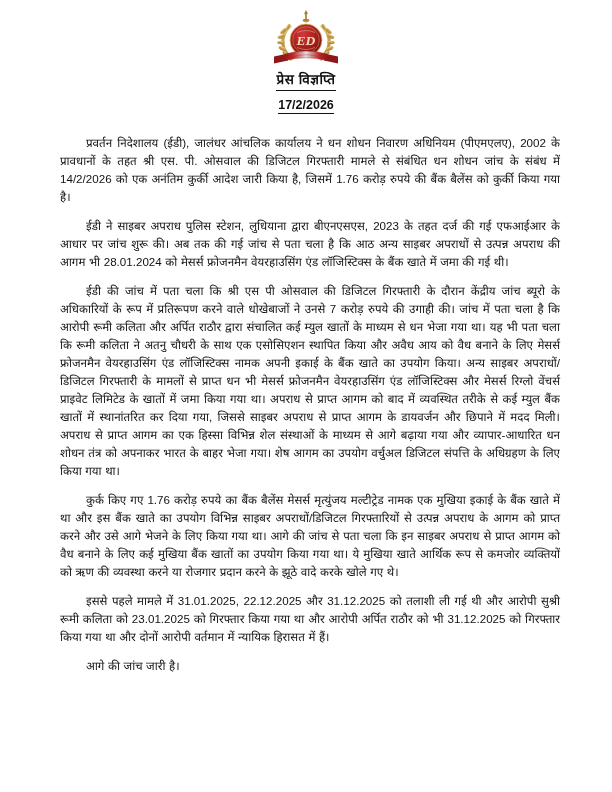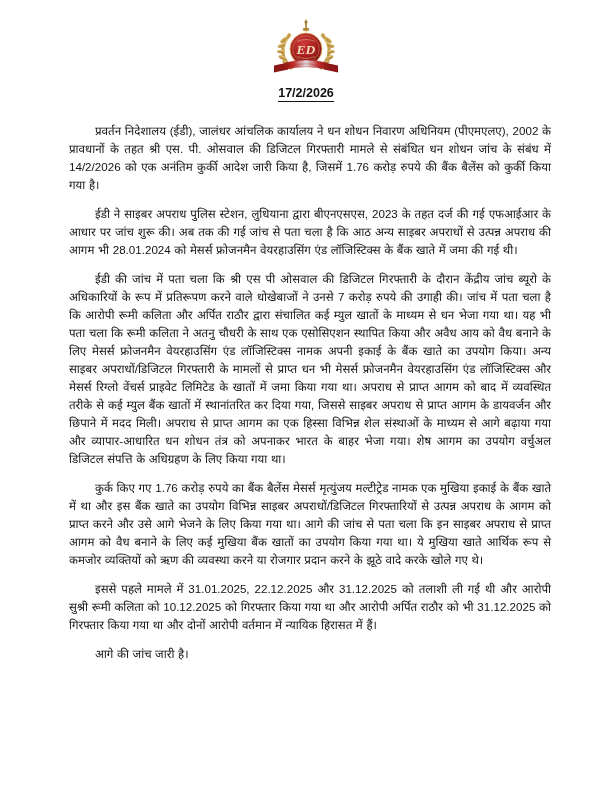--- a/index.html
+++ b/index.html
@@ -14,21 +14,21 @@
     font-family: "Liberation Serif", "DejaVu Serif", serif;
     color: #111111;
     overflow: hidden;
     position: relative;
   }
 
   .page {
     width: 612px;
     height: 792px;
     box-sizing: border-box;
-    padding: 9px;
+    padding: 0;
     position: relative;
   }
 
   
   .emblem-wrap {
     width: 100%;
     display: flex;
     justify-content: center;
     align-items: flex-start;
     padding-top: 9px;
@@ -170,26 +170,29 @@
           <path d="M34 90 Q76 78 118 90 L118 103 Q76 92 34 103 Z" fill="url(#ribbonGrad)"></path>
           <path d="M34 90 Q76 78 118 90 L118 103 Q76 92 34 103 Z" fill="none" stroke="#a82121" stroke-width="0.8"></path>
           <path d="M52 95 Q76 88 100 95" fill="none" stroke="#9d2020" stroke-width="1" opacity="0.7"></path>
         </g>
       </svg>
     </div>
   </div>
 
   <div class="doc-header">
     <div>
+      <span class="doc-title">प्रेस विज्ञप्ति</span>
+    </div>
+    <div>
       <span class="doc-date">17/2/2026</span>
     </div>
   </div>
 
   <div class="body-copy">
     <p>प्रवर्तन निदेशालय (ईडी), जालंधर आंचलिक कार्यालय ने धन शोधन निवारण अधिनियम (पीएमएलए), 2002 के प्रावधानों के तहत श्री एस. पी. ओसवाल की डिजिटल गिरफ्तारी मामले से संबंधित धन शोधन जांच के संबंध में 14/2/2026 को एक अनंतिम कुर्की आदेश जारी किया है, जिसमें 1.76 करोड़ रुपये की बैंक बैलेंस को कुर्की किया गया है।</p>
     <p>ईडी ने साइबर अपराध पुलिस स्टेशन, लुधियाना द्वारा बीएनएसएस, 2023 के तहत दर्ज की गई एफआईआर के आधार पर जांच शुरू की। अब तक की गई जांच से पता चला है कि आठ अन्य साइबर अपराधों से उत्पन्न अपराध की आगम भी 28.01.2024 को मेसर्स फ्रोजनमैन वेयरहाउसिंग एंड लॉजिस्टिक्स के बैंक खाते में जमा की गई थी।</p>
     <p>ईडी की जांच में पता चला कि श्री एस पी ओसवाल की डिजिटल गिरफ्तारी के दौरान केंद्रीय जांच ब्यूरो के अधिकारियों के रूप में प्रतिरूपण करने वाले धोखेबाजों ने उनसे 7 करोड़ रुपये की उगाही की। जांच में पता चला है कि आरोपी रूमी कलिता और अर्पित राठौर द्वारा संचालित कई म्युल खातों के माध्यम से धन भेजा गया था। यह भी पता चला कि रूमी कलिता ने अतनु चौधरी के साथ एक एसोसिएशन स्थापित किया और अवैध आय को वैध बनाने के लिए मेसर्स फ्रोजनमैन वेयरहाउसिंग एंड लॉजिस्टिक्स नामक अपनी इकाई के बैंक खाते का उपयोग किया। अन्य साइबर अपराधों/डिजिटल गिरफ्तारी के मामलों से प्राप्त धन भी मेसर्स फ्रोजनमैन वेयरहाउसिंग एंड लॉजिस्टिक्स और मेसर्स रिग्लो वेंचर्स प्राइवेट लिमिटेड के खातों में जमा किया गया था। अपराध से प्राप्त आगम को बाद में व्यवस्थित तरीके से कई म्युल बैंक खातों में स्थानांतरित कर दिया गया, जिससे साइबर अपराध से प्राप्त आगम के डायवर्जन और छिपाने में मदद मिली। अपराध से प्राप्त आगम का एक हिस्सा विभिन्न शेल संस्थाओं के माध्यम से आगे बढ़ाया गया और व्यापार-आधारित धन शोधन तंत्र को अपनाकर भारत के बाहर भेजा गया। शेष आगम का उपयोग वर्चुअल डिजिटल संपत्ति के अधिग्रहण के लिए किया गया था।</p>
     <p>कुर्क किए गए 1.76 करोड़ रुपये का बैंक बैलेंस मेसर्स मृत्युंजय मल्टीट्रेड नामक एक मुखिया इकाई के बैंक खाते में था और इस बैंक खाते का उपयोग विभिन्न साइबर अपराधों/डिजिटल गिरफ्तारियों से उत्पन्न अपराध के आगम को प्राप्त करने और उसे आगे भेजने के लिए किया गया था। आगे की जांच से पता चला कि इन साइबर अपराध से प्राप्त आगम को वैध बनाने के लिए कई मुखिया बैंक खातों का उपयोग किया गया था। ये मुखिया खाते आर्थिक रूप से कमजोर व्यक्तियों को ऋण की व्यवस्था करने या रोजगार प्रदान करने के झूठे वादे करके खोले गए थे।</p>
-    <p>इससे पहले मामले में 31.01.2025, 22.12.2025 और 31.12.2025 को तलाशी ली गई थी और आरोपी सुश्री रूमी कलिता को 10.12.2025 को गिरफ्तार किया गया था और आरोपी अर्पित राठौर को भी 31.12.2025 को गिरफ्तार किया गया था और दोनों आरोपी वर्तमान में न्यायिक हिरासत में हैं।</p>
+    <p>इससे पहले मामले में 31.01.2025, 22.12.2025 और 31.12.2025 को तलाशी ली गई थी और आरोपी सुश्री रूमी कलिता को 23.01.2025 को गिरफ्तार किया गया था और आरोपी अर्पित राठौर को भी 31.12.2025 को गिरफ्तार किया गया था और दोनों आरोपी वर्तमान में न्यायिक हिरासत में हैं।</p>
     <p class="last">आगे की जांच जारी है।</p>
   </div>
 
 </div>
 
 </body></html>

